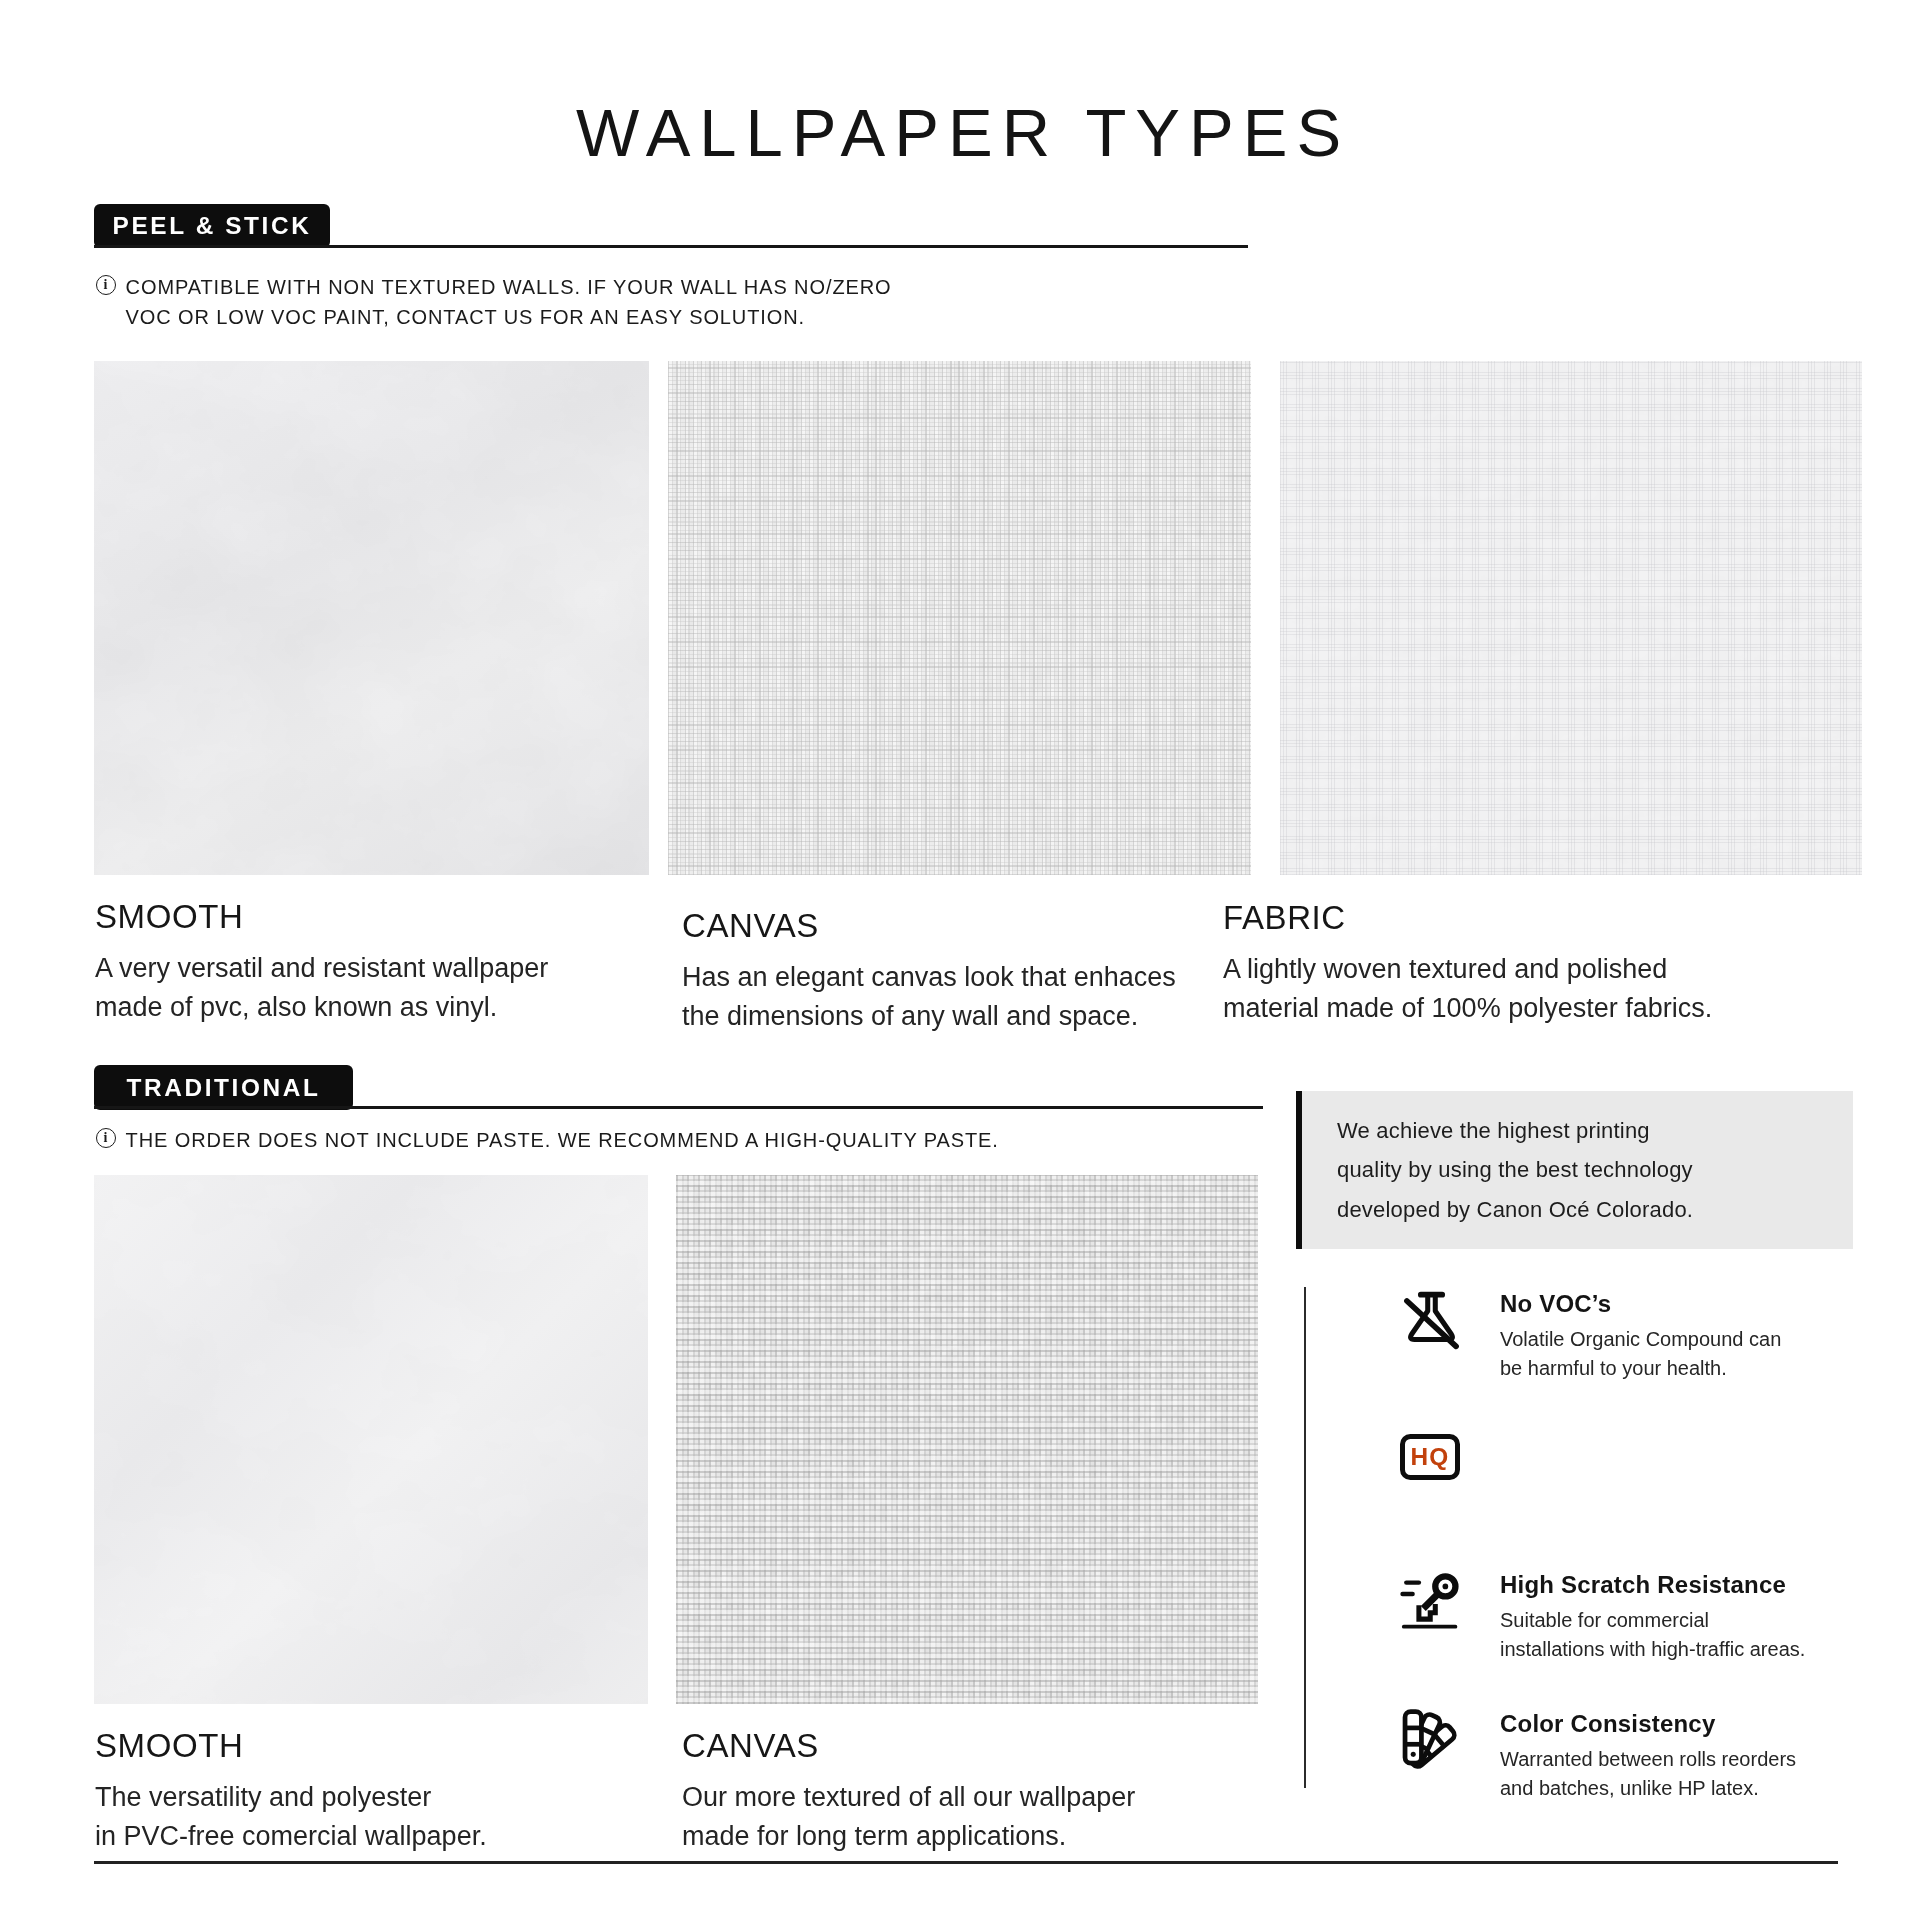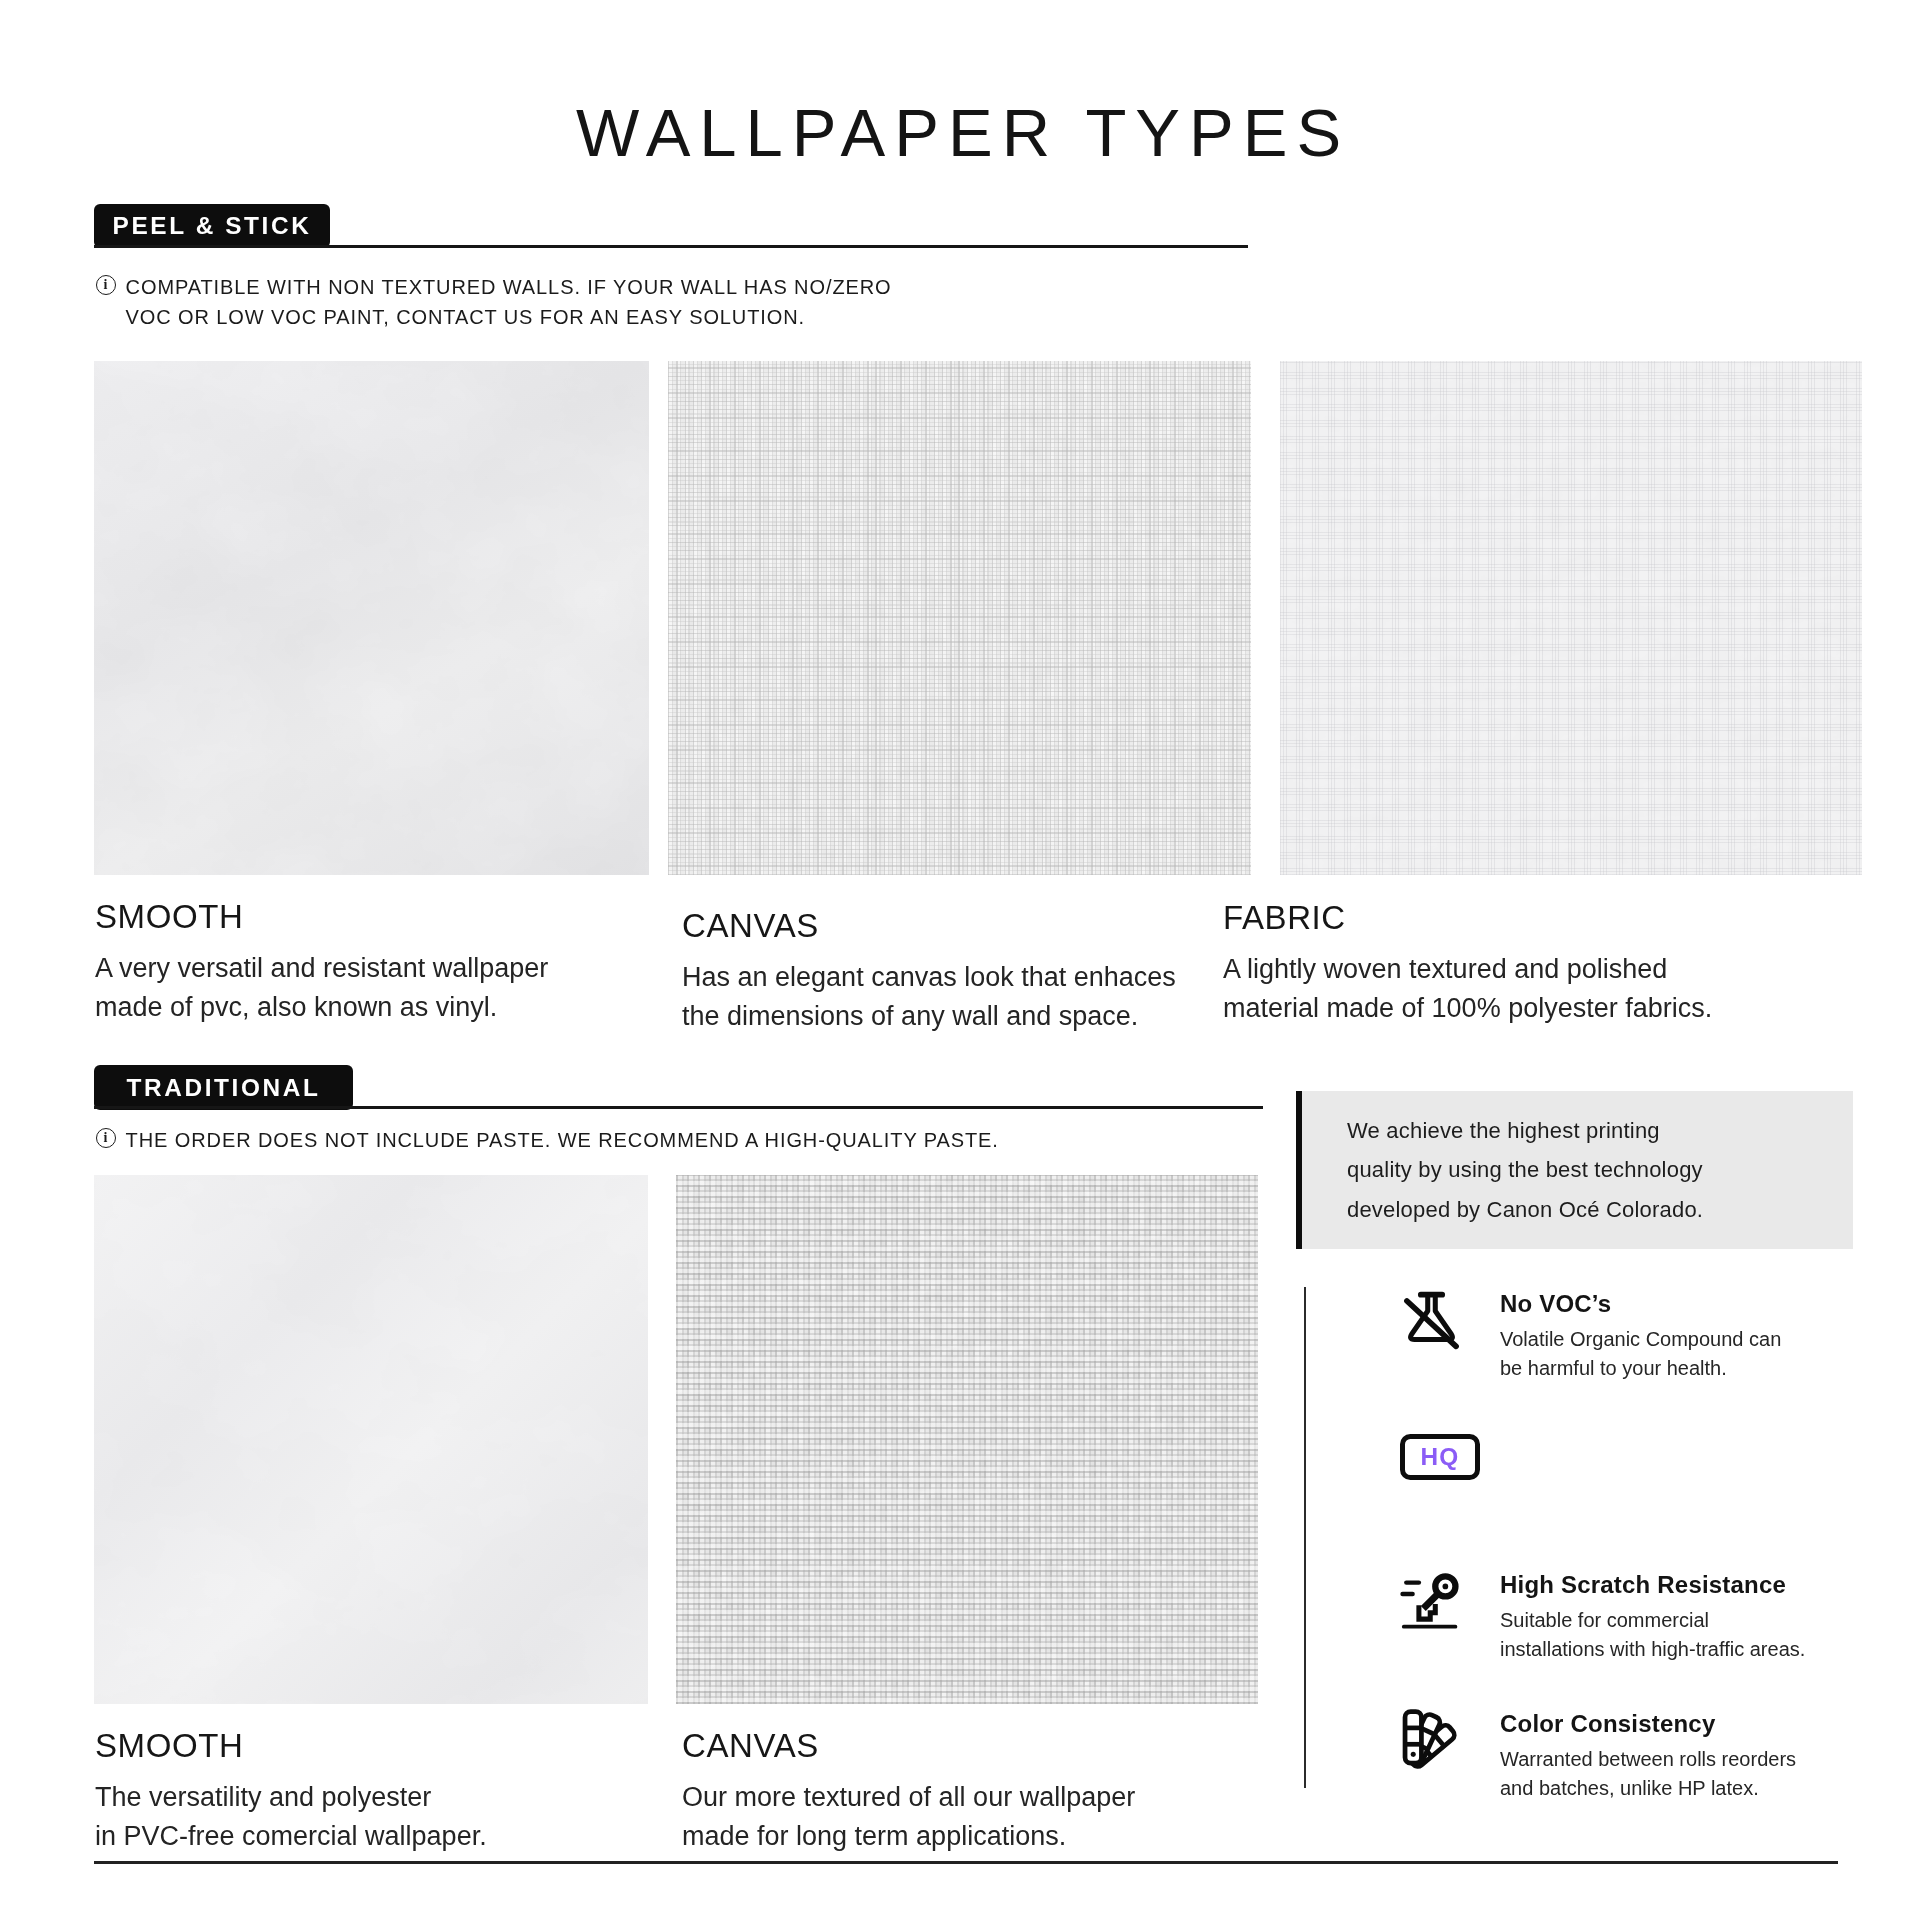--- a/index.html
+++ b/index.html
@@ -53,31 +53,31 @@
   .cap-line{font-size:27px;line-height:1.45;color:#242424;}
   #cap-p-smooth{left:95px;top:898px;}
   #cap-p-canvas{left:682px;top:907px;}
   #cap-p-fabric{left:1223px;top:899px;}
   #cap-t-smooth{left:95px;top:1727px;}
   #cap-t-canvas{left:682px;top:1727px;}
 
   
   #quality-box{position:absolute;left:1296px;top:1091px;width:557px;height:158px;background:#e9e9e9;
                border-left:6.4px solid #0d0d0d;box-sizing:border-box;display:flex;flex-direction:column;
-               justify-content:center;padding-left:45px;font-size:22px;line-height:1.78;
+               justify-content:center;padding-left:35px;font-size:22px;line-height:1.78;
                letter-spacing:0.2px;color:#1d1d1d;}
   #feat-line{position:absolute;left:1304px;top:1287px;width:1.9px;height:501px;background:#2b2b2b;}
   .feature{position:absolute;left:1400px;width:526px;display:flex;gap:37px;}
   #feat-1{top:1289px;} #feat-2{top:1430px;} #feat-3{top:1570px;} #feat-4{top:1709px;}
   .feat-icon{flex:0 0 63px;height:67px;position:relative;}
   .feat-title{font-size:24px;font-weight:700;letter-spacing:0.2px;color:#141414;margin:1.3px 0 6.4px 0;}
   .feat-desc-line{font-size:20px;line-height:1.45;color:#262626;}
-  .hq-badge{width:80px;height:46px;border:5.8px solid #0d0d0d;border-radius:10.3px;display:flex;
+  .hq-badge{width:60px;height:46px;border:5.8px solid #0d0d0d;border-radius:10.3px;display:flex;
             align-items:center;justify-content:center;font-weight:700;font-size:24.4px;letter-spacing:1.3px;
-            color:#8b5cf6;box-sizing:border-box;margin-top:3.9px;}
+            color:#c2410c;box-sizing:border-box;margin-top:3.9px;}
 </style>
 </head>
 <body>
 
 <div class="page">
 
   <div class="main-title">WALLPAPER TYPES</div>
 
   <div class="section-label" id="label-peel">PEEL &amp; STICK</div>
   <div class="hrule" id="rule-peel"></div>

